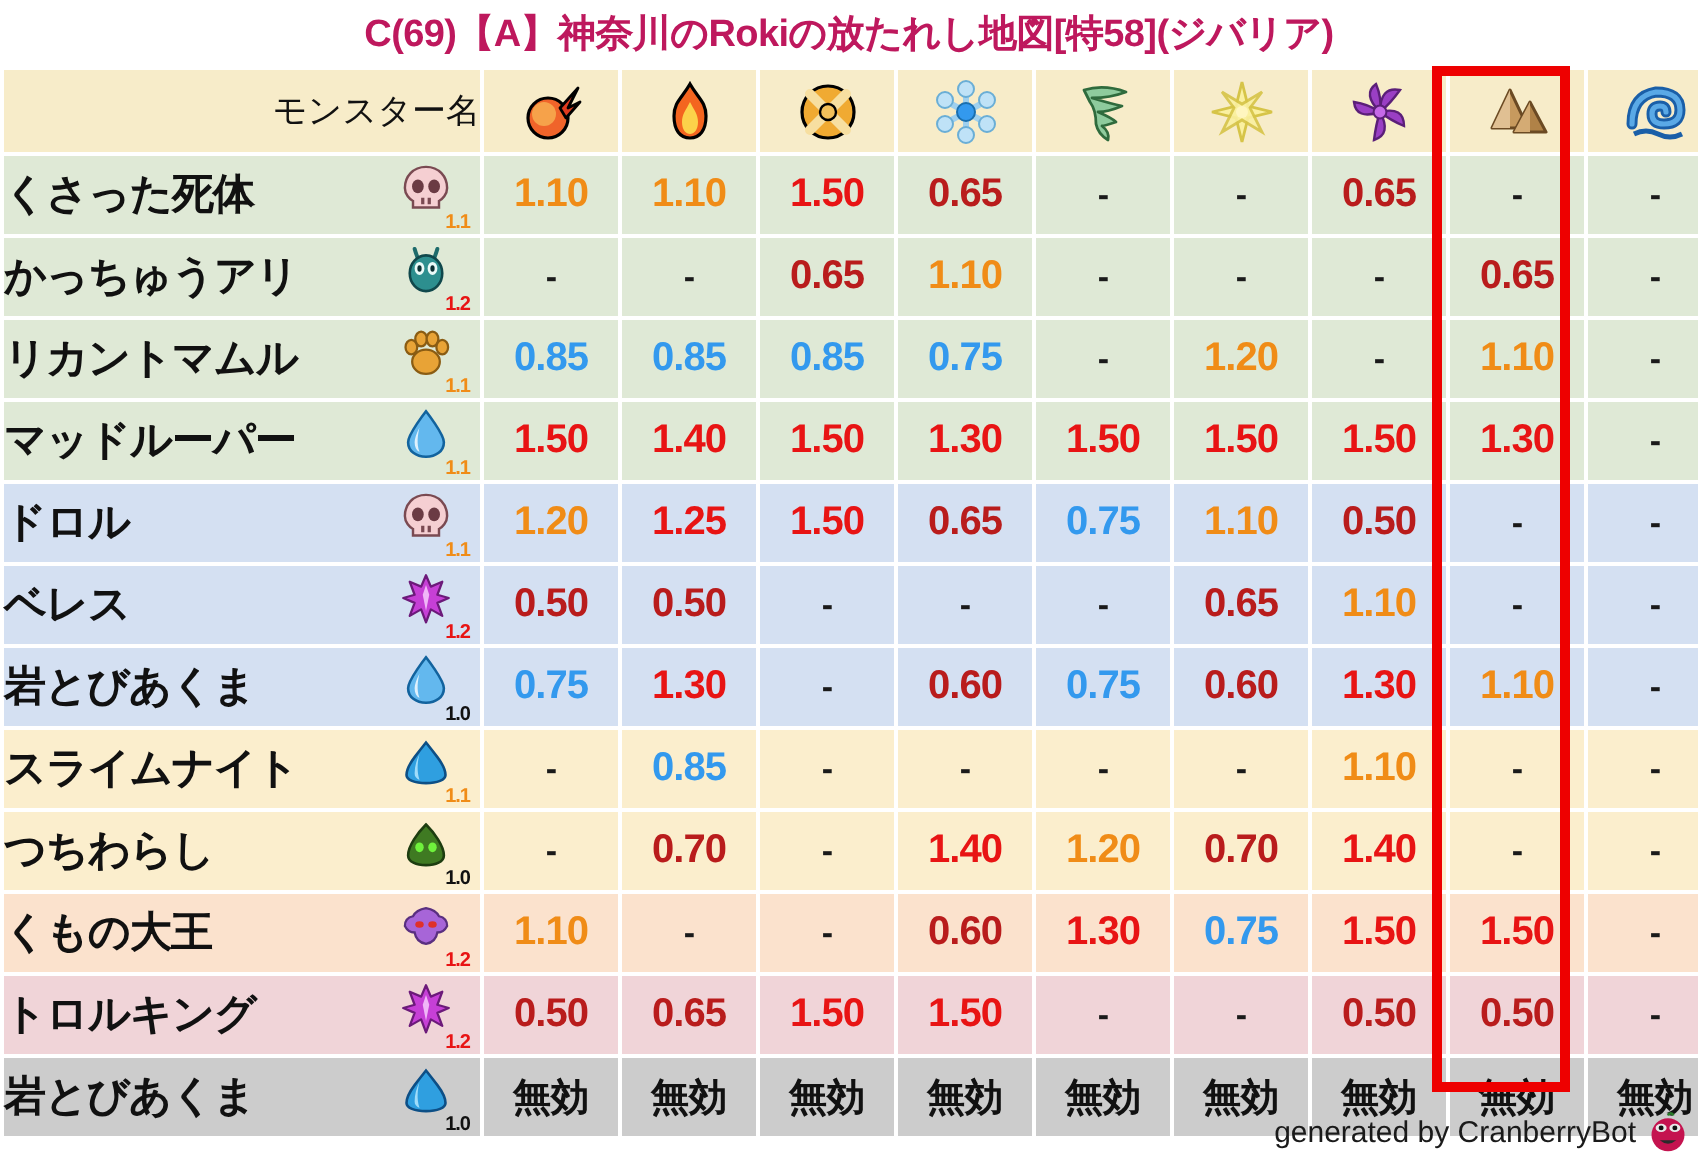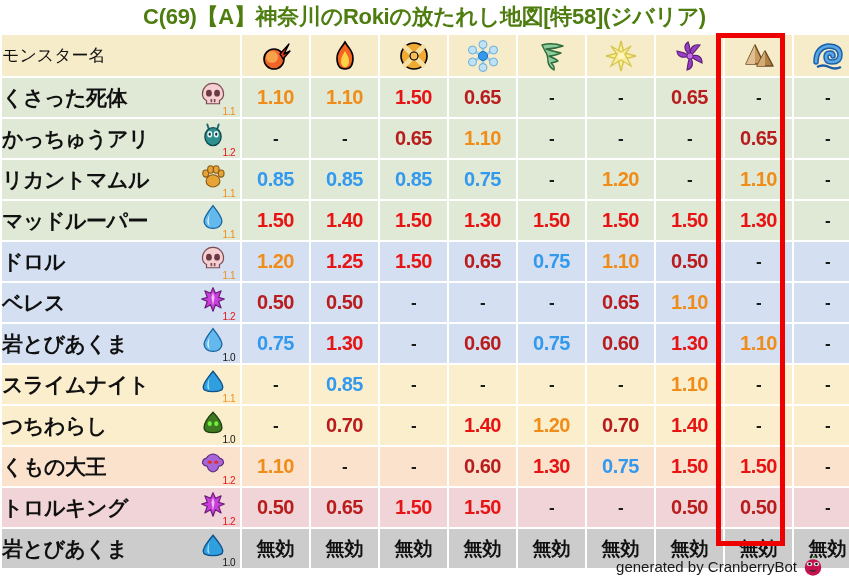--- a/index.html
+++ b/index.html
@@ -8,42 +8,42 @@
     background: #ffffff;
     font-family: "Liberation Sans", "DejaVu Sans", sans-serif;
     overflow: hidden;
   }
   #page { position: relative; width: 849px; height: 583px; background: #fff; }
 
   
   .title {
     width: 849px; height: 33px;
     display: flex; align-items: center; justify-content: center;
-    font-size: 22px; font-weight: bold; color: #4d7c0f;
+    font-size: 19px; font-weight: bold; color: #be185d;
     letter-spacing: -0.3px; white-space: nowrap;
   }
 
   
   table.matrix {
     border-collapse: separate;
     border-spacing: 2px 2px;
     width: 849px;
     table-layout: fixed;
     margin: 0;
   }
   table.matrix td, table.matrix th { padding: 0; }
 
   col.c-name { width: 238px; }
   col.c-elem { width: 67px; }
 
   
   tr.head-row td { height: 41px; background: #f7ecc9; }
   td.head-name {
     background: #f7ecc9;
-    text-align: left;
+    text-align: right;
     font-size: 17px; font-weight: 500; color: #111;
     padding-right: 18px;
   }
   td.head-elem { background: #f7ecc9; text-align: center; vertical-align: middle; }
 
   
   tr.r td { height: 39px; }
   td.name-cell {
     position: relative;
     padding-left: 11px;
@@ -57,21 +57,21 @@
   .mtype {
     position: relative; width: 36px; height: 34px;
     flex: 0 0 auto; margin-right: 6px;
   }
   .mtype .glyph {
     position: absolute; left: 2px; top: 0px;
     width: 26px; height: 26px;
   }
   .mver {
     position: absolute; right: -1px; bottom: -2px;
-    font-size: 10px; font-weight: normal; line-height: 1;
+    font-size: 10px; font-weight: bold; line-height: 1;
   }
 
   td.val {
     text-align: center; vertical-align: middle;
     font-size: 20px; font-weight: bold;
     letter-spacing: -0.5px;
   }
   td.val.nul { font-size: 17px; color: #1a1a1a; font-weight: bold; }
   td.val.muko { font-size: 19px; color: #111; letter-spacing: 0px; }
 
@@ -93,21 +93,21 @@
   .highlight-box {
     position: absolute;
     left: 716px; top: 33px;
     width: 69px; height: 513px;
     border: 5px solid #ee0000;
     pointer-events: none;
   }
 
   
   .footer {
-    position: absolute; right: 25px; bottom: 6px;
+    position: absolute; right: 4px; bottom: 6px;
     display: flex; align-items: center; gap: 5px;
     font-size: 15px; color: #1a1a1a;
   }
   .berry { width: 22px; height: 22px; }
 </style>
 </head>
 <body>
 
 <div id="page">
 

